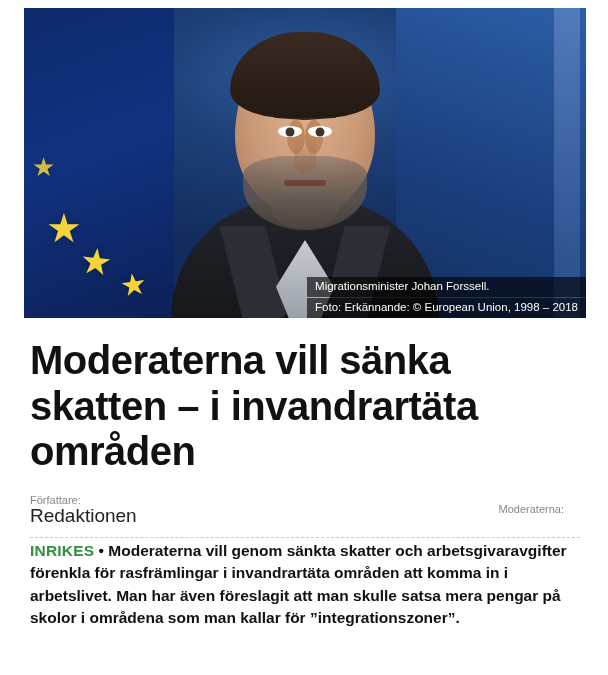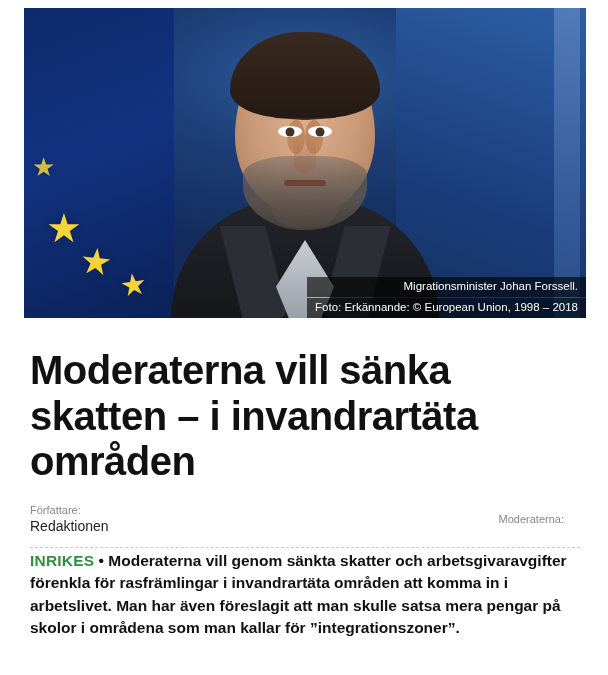--- a/index.html
+++ b/index.html
@@ -205,36 +205,35 @@
     width: 42px; height: 6px;
     background: #6d4338;
     border-radius: 4px;
   }
 
   
   .caption {
     position: absolute;
     right: 0;
     bottom: 0;
-    text-align: right;
   }
   .caption-line {
     display: block;
     background: rgba(0,0,0,.62);
     color: #ffffff;
     font-size: 11.5px;
     line-height: 17px;
     padding: 1px 8px 2px 8px;
     white-space: nowrap;
   }
   .caption-line.first { margin-bottom: 1px; }
 
   
   .headline {
-    margin: 30px 0 0 0;
+    margin: 20px 0 0 0;
     font-size: 40px;
     line-height: 1.14;
     font-weight: bold;
     letter-spacing: -0.5px;
     color: #111111;
     padding: 0 6px;
   }
 
   
   .meta {
@@ -244,21 +243,21 @@
     padding: 0 6px;
     border-top: 0;
   }
   .meta-block { margin-right: 16px; }
   .meta-label {
     font-size: 11px;
     color: #888888;
     line-height: 14px;
   }
   .meta-value {
-    font-size: 14px;
+    font-size: 19px;
     color: #222222;
     line-height: 18px;
   }
   .meta-spacer { flex: 1; }
   .meta-right { text-align: left; }
 
   .divider {
     margin: 12px 6px 0 6px;
     border-top: 1px dashed #c9c9c9;
     height: 0;

